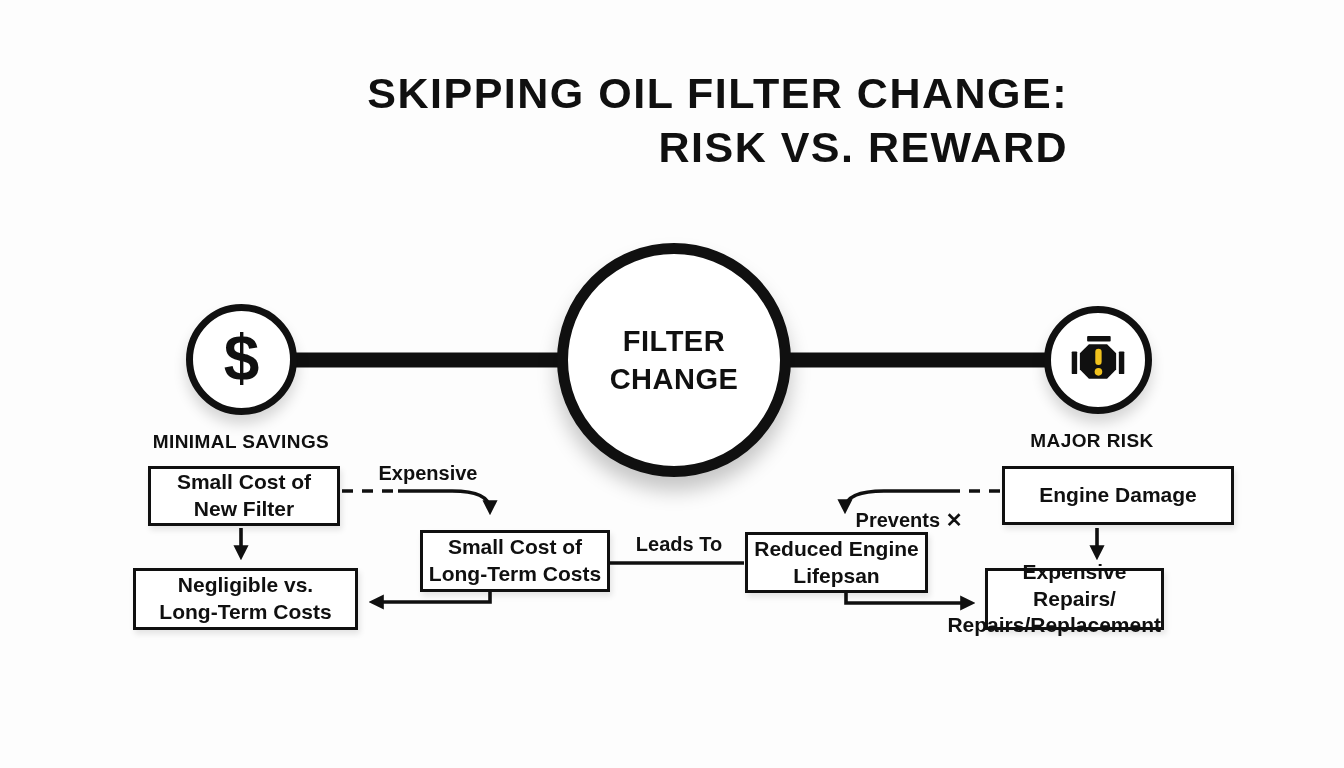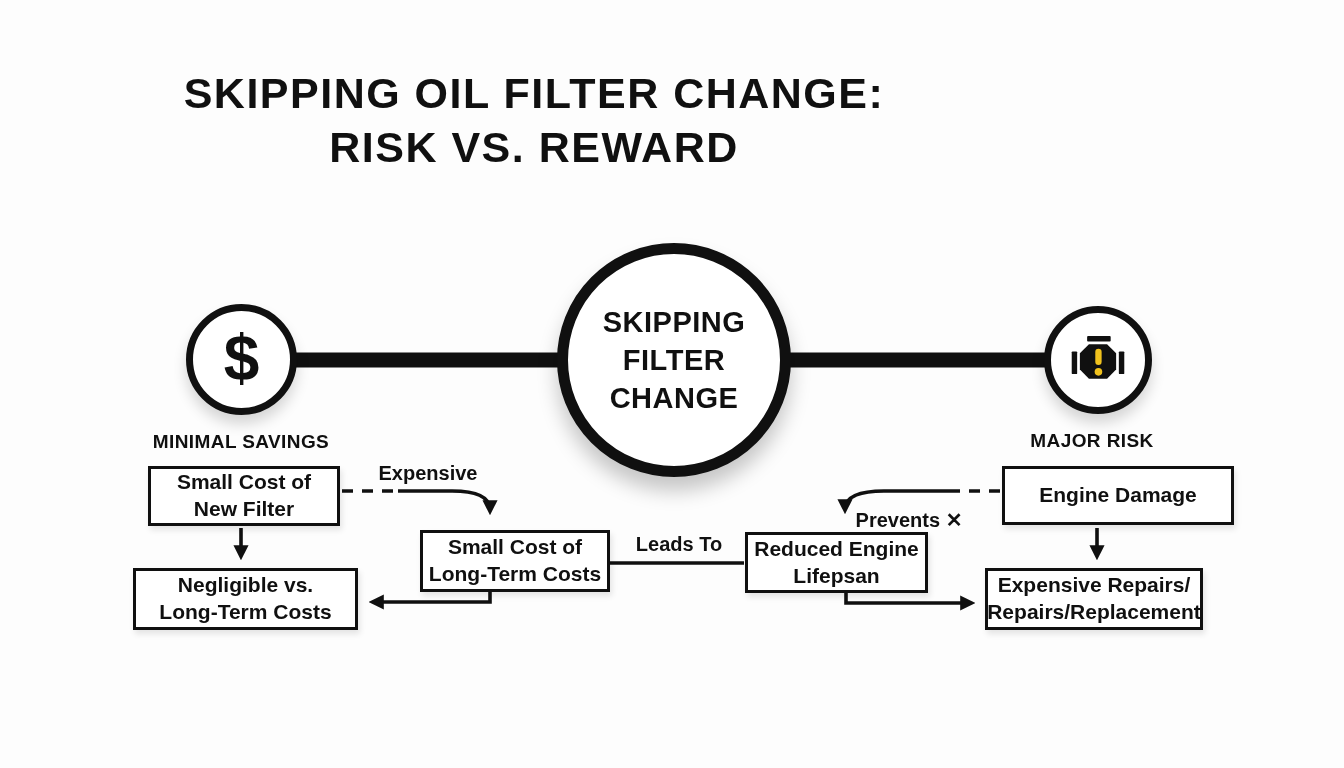--- a/index.html
+++ b/index.html
@@ -5,21 +5,21 @@
   :root{
     --ink:#101010;
     --warning-yellow:#f1c21d;
     --background:#fdfdfd;
   }
   *{margin:0;padding:0;box-sizing:border-box;}
   html,body{width:1344px;height:768px;overflow:hidden;}
   body{font-family:"Liberation Sans", sans-serif;background:var(--background);}
   .canvas{position:relative;width:1344px;height:768px;background:var(--background);}
 
-  .title{position:absolute;top:66px;left:0;width:1068px;text-align:center;
+  .title{position:absolute;top:66px;left:0;width:1068px;text-align:right;
          color:var(--ink);font-weight:bold;font-size:43px;line-height:1.26;letter-spacing:1.5px;}
 
   svg.wires{position:absolute;top:0;left:0;width:1344px;height:768px;z-index:1;}
   .bar{stroke:var(--ink);stroke-width:15;}
   .thin{stroke:var(--ink);stroke-width:3.6;fill:none;}
   .dashed{stroke-dasharray:11 9;}
   .arrow-fill{fill:var(--ink);}
 
   .circle{position:absolute;border-radius:50%;background:#fff;border:7px solid var(--ink);
           display:flex;align-items:center;justify-content:center;z-index:2;
@@ -40,21 +40,21 @@
 
   .nodebox{position:absolute;background:#fff;border:3px solid var(--ink);z-index:2;
           display:flex;flex-direction:column;align-items:center;justify-content:center;
           text-align:center;font-weight:bold;font-size:21px;line-height:1.28;color:var(--ink);
           box-shadow:2px 4px 6px rgba(0,0,0,0.10);}
   .box-new-filter{left:148px;top:466px;width:192px;height:60px;}
   .box-long-term{left:420px;top:530px;width:190px;height:62px;}
   .box-negligible{left:133px;top:568px;width:225px;height:62px;}
   .box-reduced{left:745px;top:532px;width:183px;height:61px;}
   .box-damage{left:1002px;top:466px;width:232px;height:59px;}
-  .box-expensive{left:985px;top:568px;width:218px;height:62px;}
+  .box-expensive{left:985px;top:568px;width:179px;height:62px;align-items:flex-end;}
 
   .edge-label{position:absolute;text-align:center;font-weight:bold;font-size:20px;
           color:var(--ink);z-index:2;}
   .lbl-prevents-left{left:368px;top:462px;width:120px;}
   .lbl-prevents-right{left:829px;top:462px;width:160px;margin-top:46px;}
   .lbl-leads-to{left:619px;top:533px;width:120px;}
 
   .engine-svg{width:58px;height:53px;display:block;}
   .engine-black{fill:var(--ink);}
   .engine-warn{fill:var(--warning-yellow);}
@@ -89,21 +89,20 @@
     <path class="thin" d="M1097 528 V 555" marker-end="url(#ah)"></path>
     <path class="thin" d="M846 593 V 603 H 970" marker-end="url(#ah)"></path>
   </svg>
 
   <div class="circle left">
     <span class="dollar">$</span>
   </div>
 
   <div class="circle center">
     <div class="center-text">
-      <div>SKIPPING</div>
       <div>FILTER</div>
       <div>CHANGE</div>
     </div>
   </div>
 
   <div class="circle right">
     <svg class="engine-svg" viewBox="0 0 64 58">
       <rect class="engine-black" x="20" y="2" width="26" height="6" rx="1"></rect>
       <rect class="engine-black" x="3" y="19" width="6" height="25" rx="1"></rect>
       <rect class="engine-black" x="55" y="19" width="6" height="25" rx="1"></rect>

